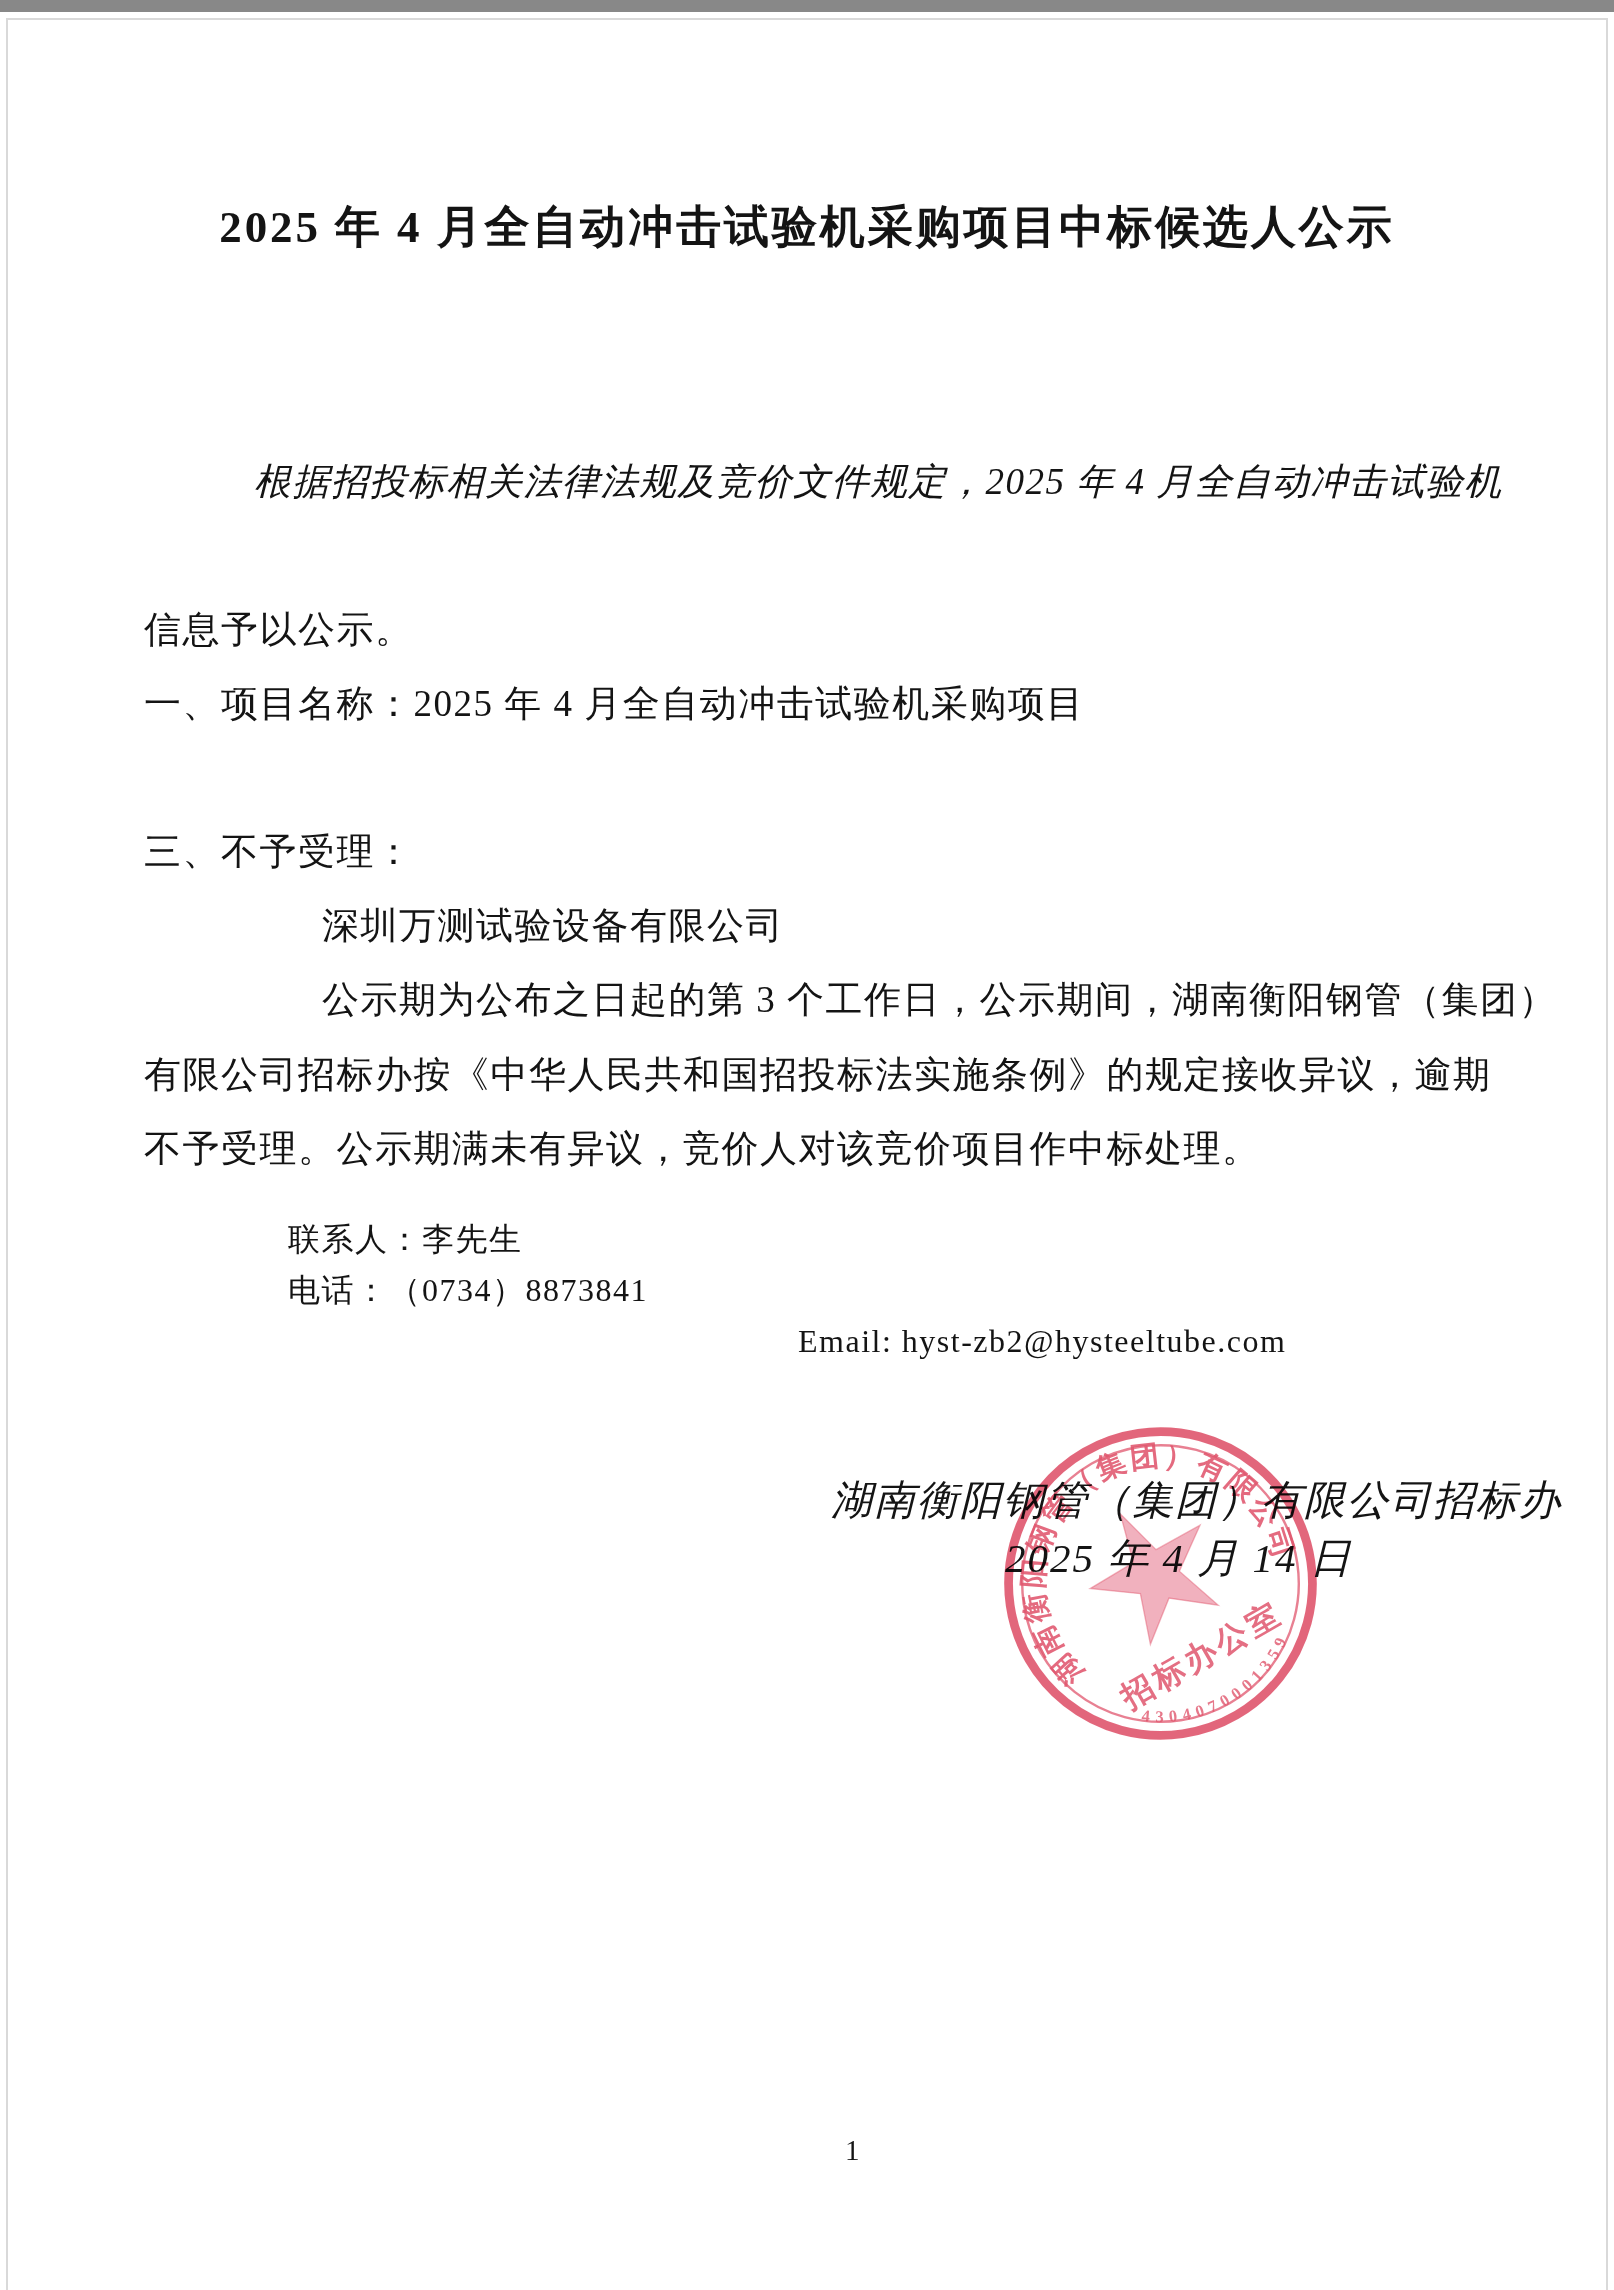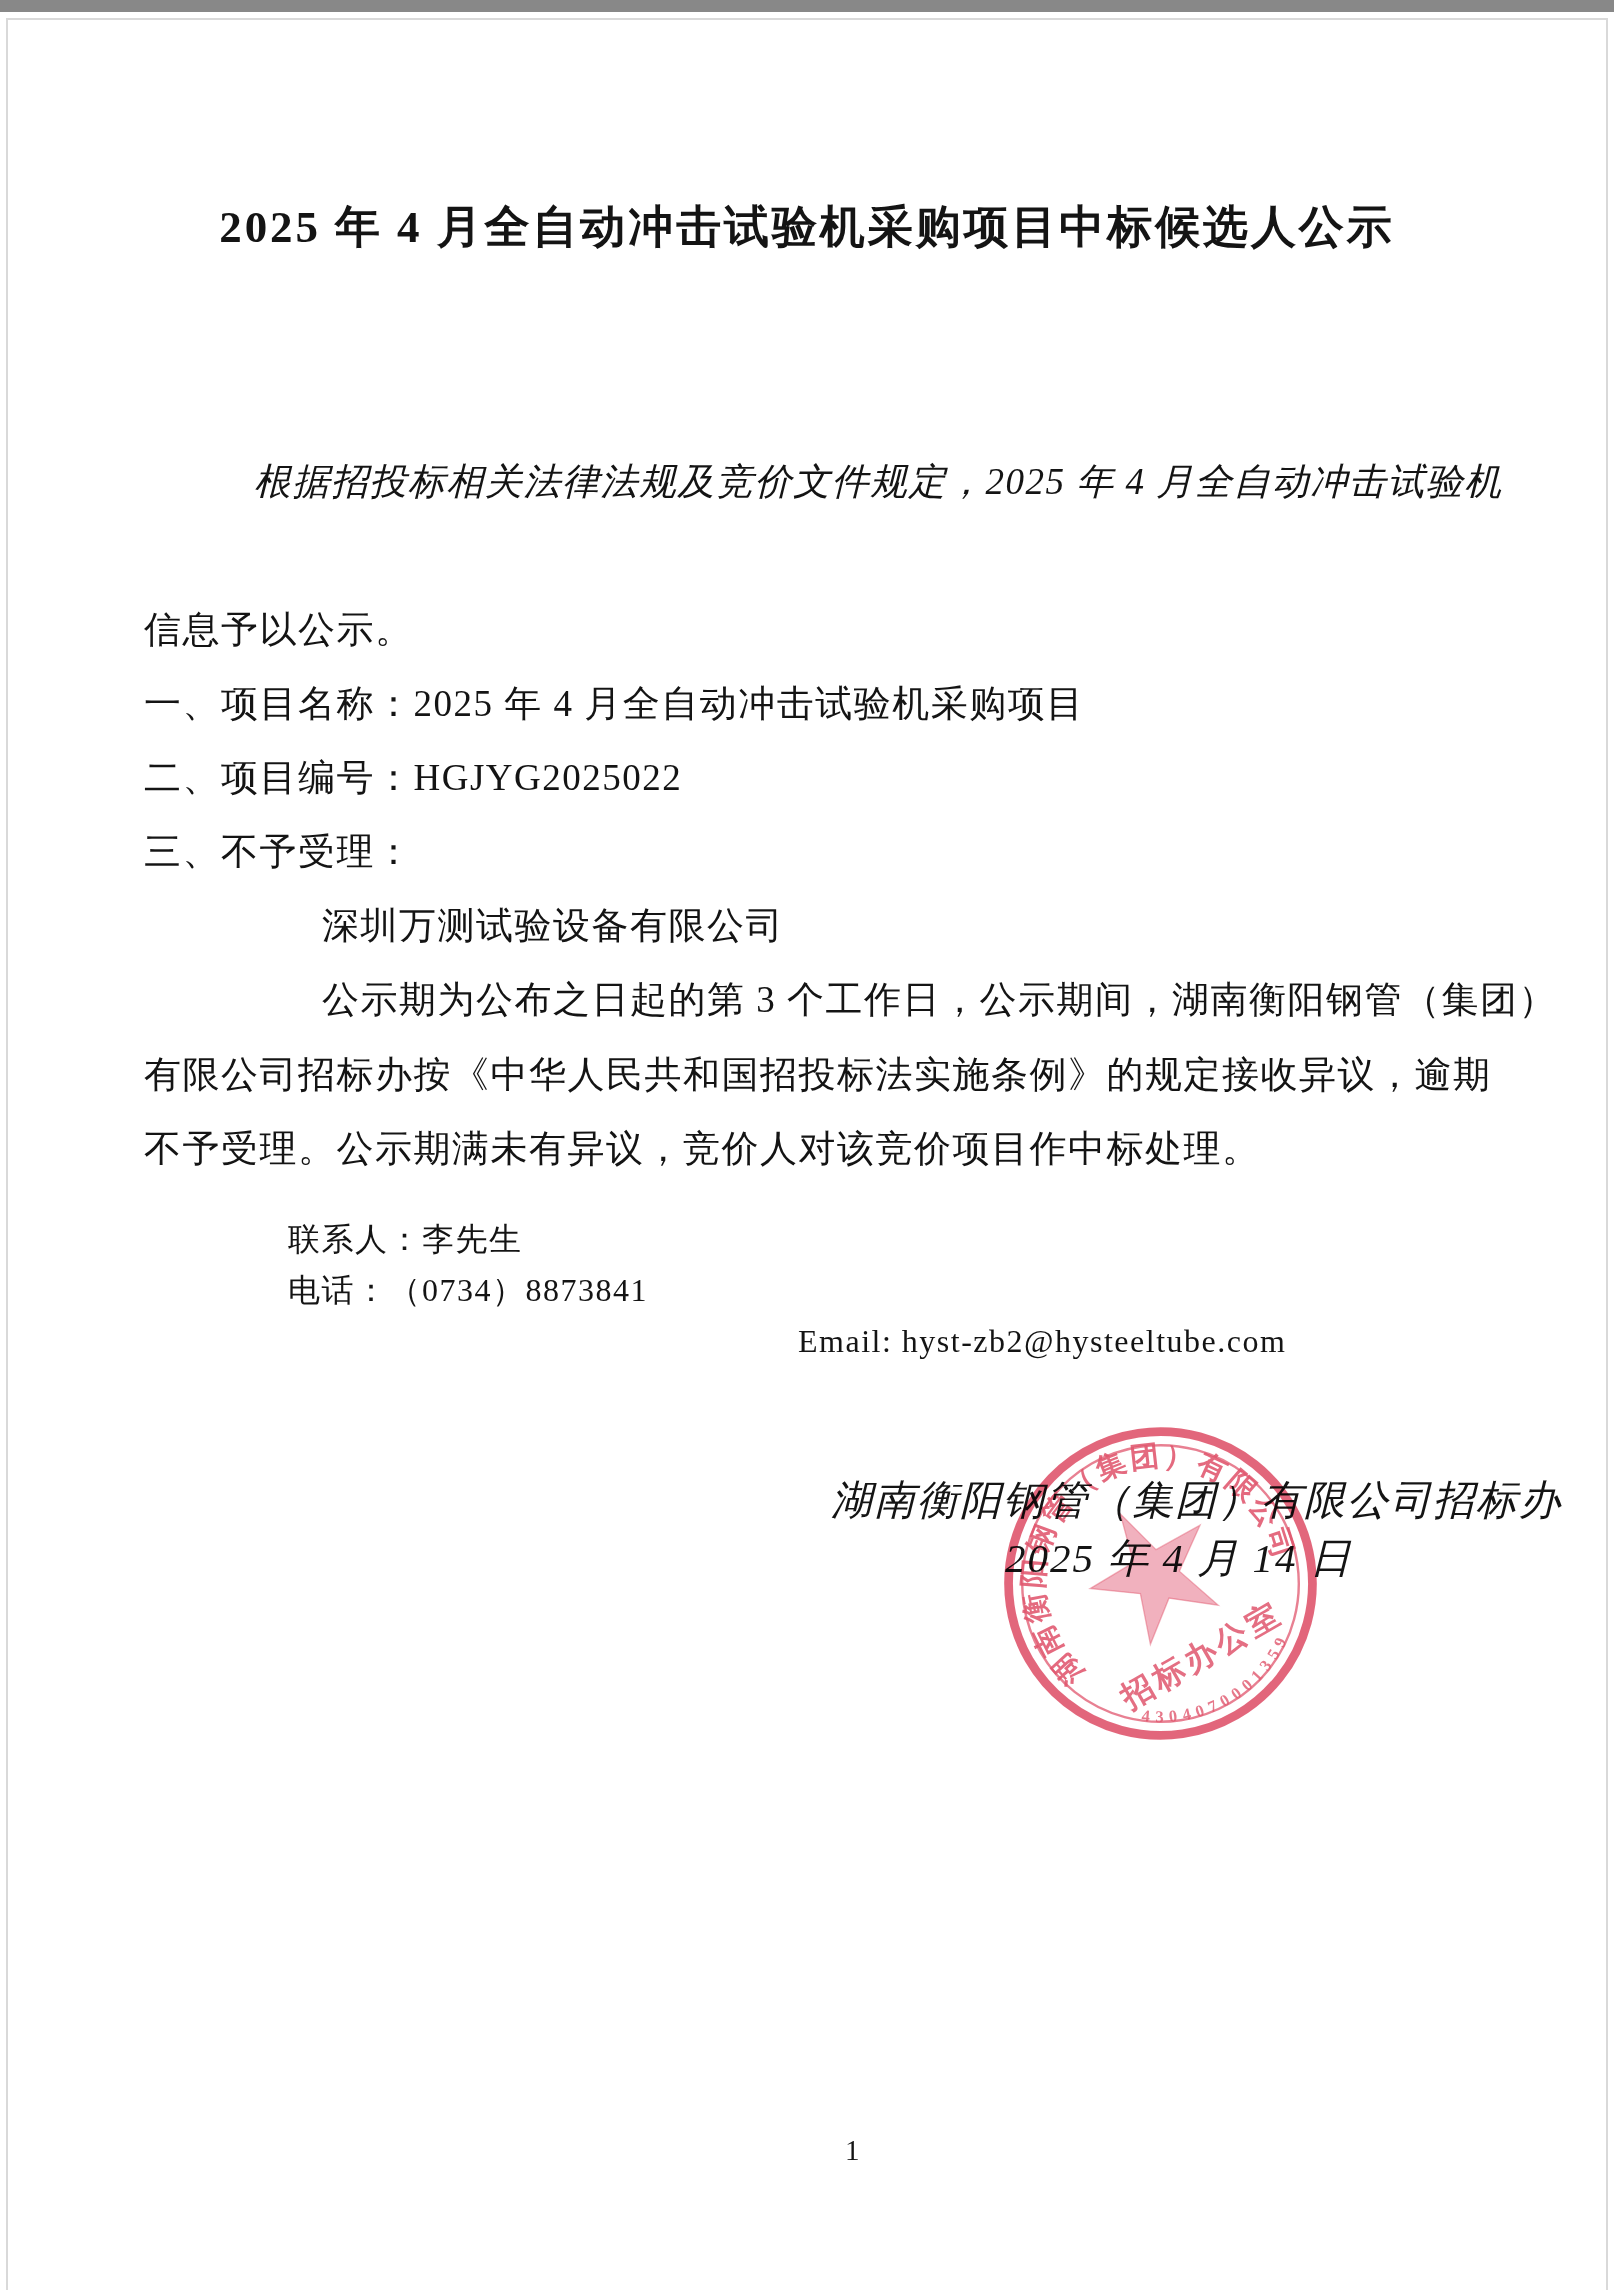--- a/index.html
+++ b/index.html
@@ -50,21 +50,20 @@
 
 <div class="page">
   <div class="scan-frame"></div>
 
   <div class="doc-title">2025 年 4 月全自动冲击试验机采购项目中标候选人公示</div>
 
   <div class="ln" style="left:254px;top:447px;font-style:italic;">根据招投标相关法律法规及竞价文件规定，2025 年 4 月全自动冲击试验机</div>
   <div class="ln" style="left:144px;top:595px;">信息予以公示。</div>
 
   <div class="ln" style="left:144px;top:669px;">一、项目名称：2025 年 4 月全自动冲击试验机采购项目</div>
-  <div class="ln" style="left:144px;top:743px;">二、项目编号：HGJYG2025022</div>
   <div class="ln" style="left:144px;top:817px;">三、不予受理：</div>
 
   <div class="ln" style="left:322px;top:891px;">深圳万测试验设备有限公司</div>
 
   <div class="ln" style="left:322px;top:965px;">公示期为公布之日起的第 3 个工作日，公示期间，湖南衡阳钢管（集团）</div>
   <div class="ln" style="left:144px;top:1040px;">有限公司招标办按《中华人民共和国招投标法实施条例》的规定接收异议，逾期</div>
   <div class="ln" style="left:144px;top:1114px;">不予受理。公示期满未有异议，竞价人对该竞价项目作中标处理。</div>
 
   <div class="ln contact" style="left:288px;top:1207px;">联系人：李先生</div>
   <div class="ln contact" style="left:288px;top:1258px;">电话：（0734）8873841</div>

